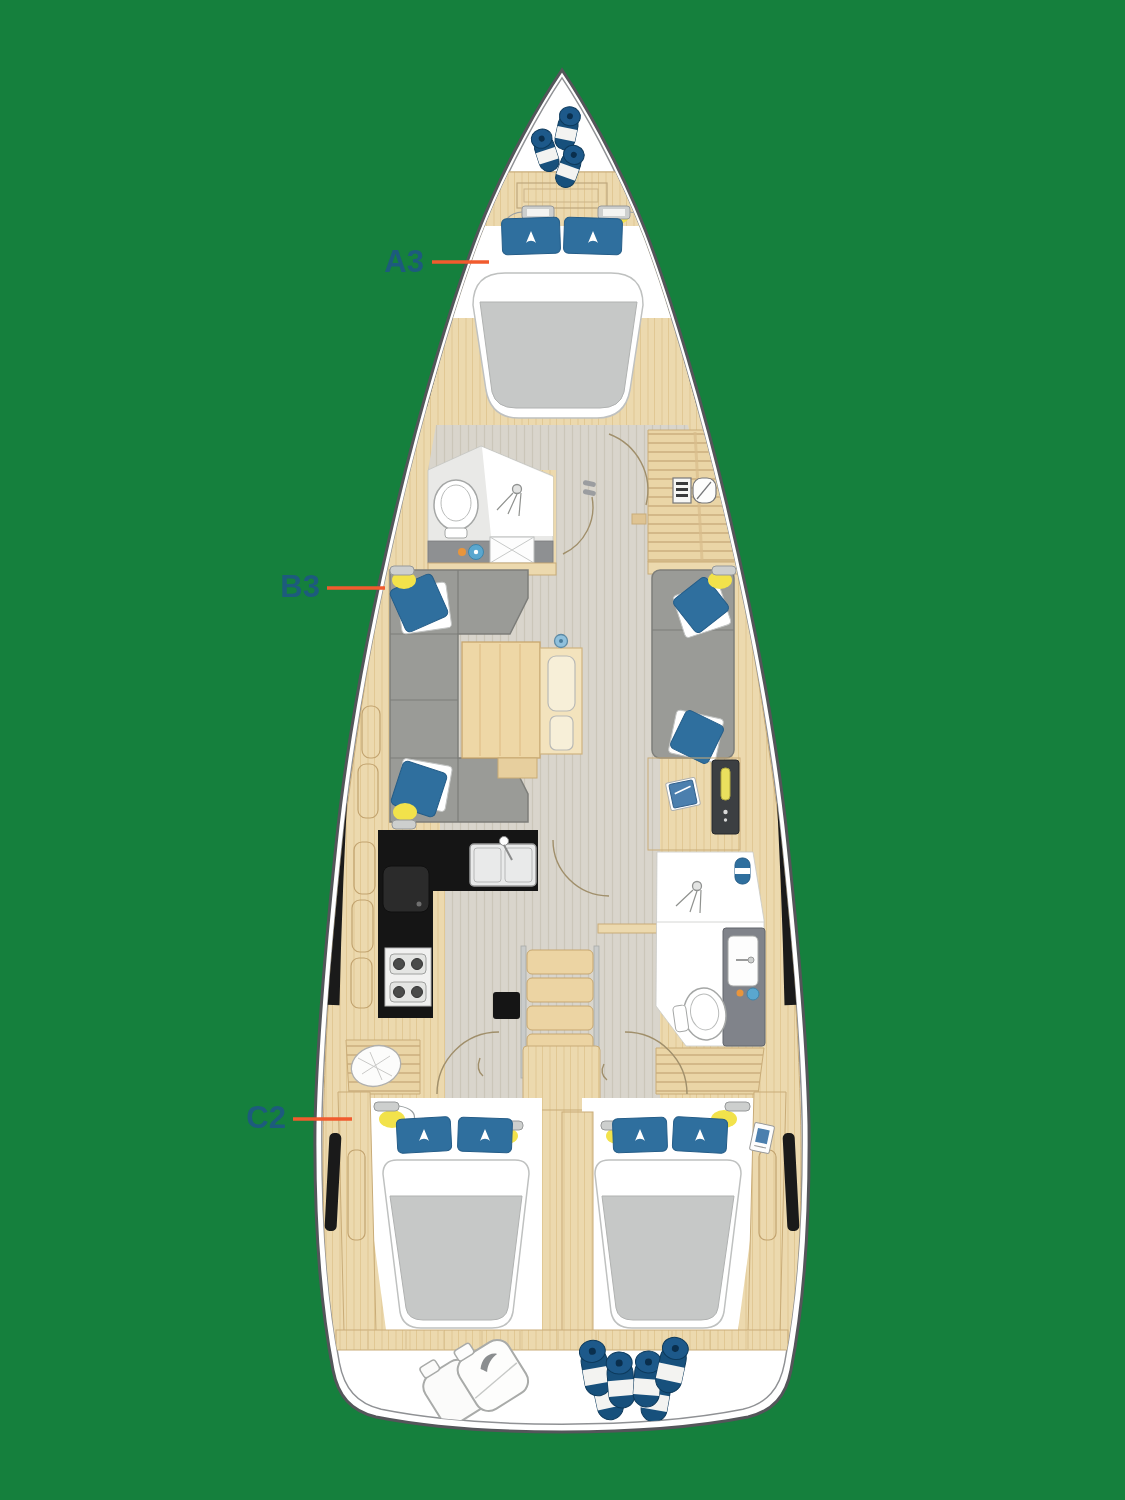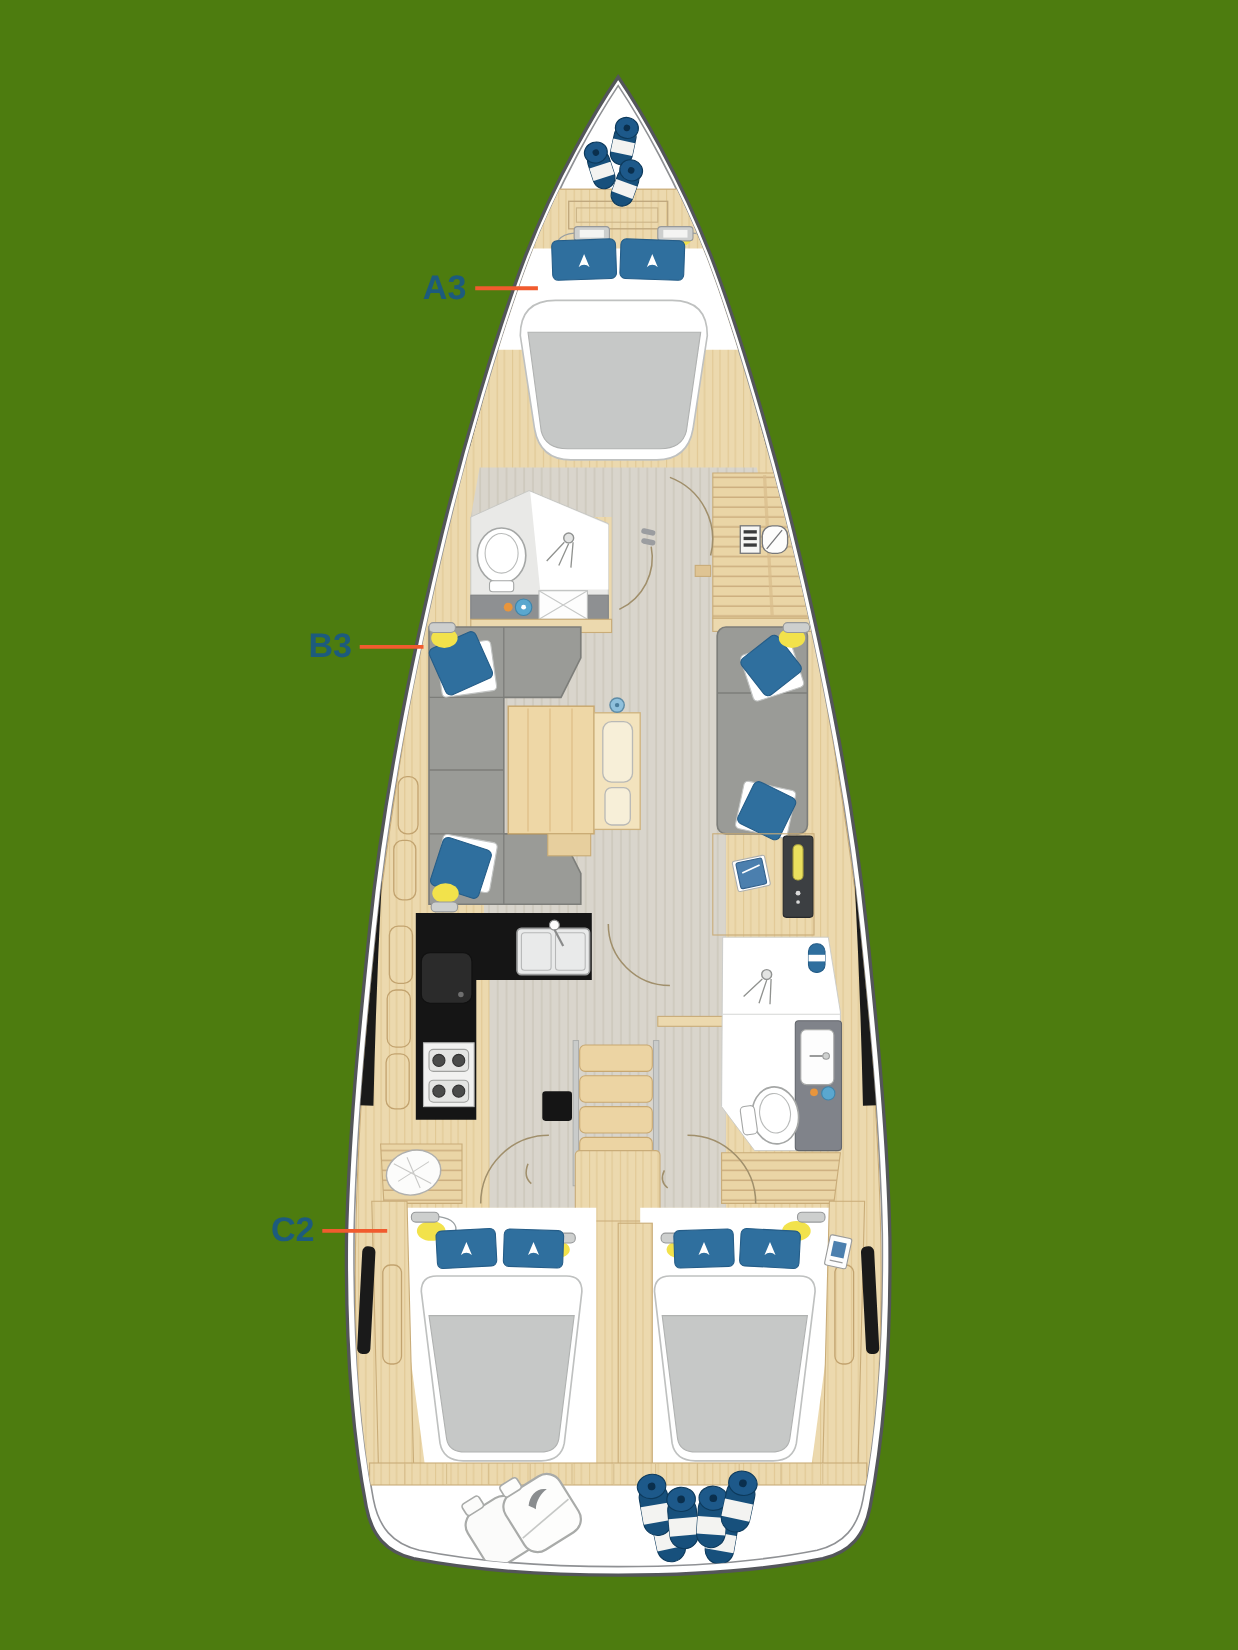--- a/index.html
+++ b/index.html
@@ -1,16 +1,16 @@
 <!DOCTYPE html>
 <html><head>
 <meta charset="utf-8">
 <style>
   html,body{margin:0;padding:0;background:#ffffff;}
-  .stage{position:relative;width:1125px;height:1500px;background:#4d7c0f;overflow:hidden;
+  .stage{position:relative;width:1125px;height:1500px;background:#15803d;overflow:hidden;
          font-family:"Liberation Sans", sans-serif;}
   svg{display:block;}
   .wood{fill:url(#woodGrain);stroke:#c9ac78;stroke-width:1;}
   .woodsolid{fill:#ecd9ae;stroke:#c9ac78;stroke-width:1;}
   .tbl{fill:#eed7a6;stroke:#c8a76e;stroke-width:1.3;}
   .slats{fill:url(#slatGrain);stroke:#c9ac78;stroke-width:1;}
   .floor{fill:url(#floorGrain);}
   .sofa{fill:#9a9b97;stroke:#7d7e7a;stroke-width:1.5;}
   .seam{stroke:#7d7e7a;stroke-width:1.2;fill:none;}
   .pillow{fill:#2f6f9e;stroke:#255d88;stroke-width:1;}

